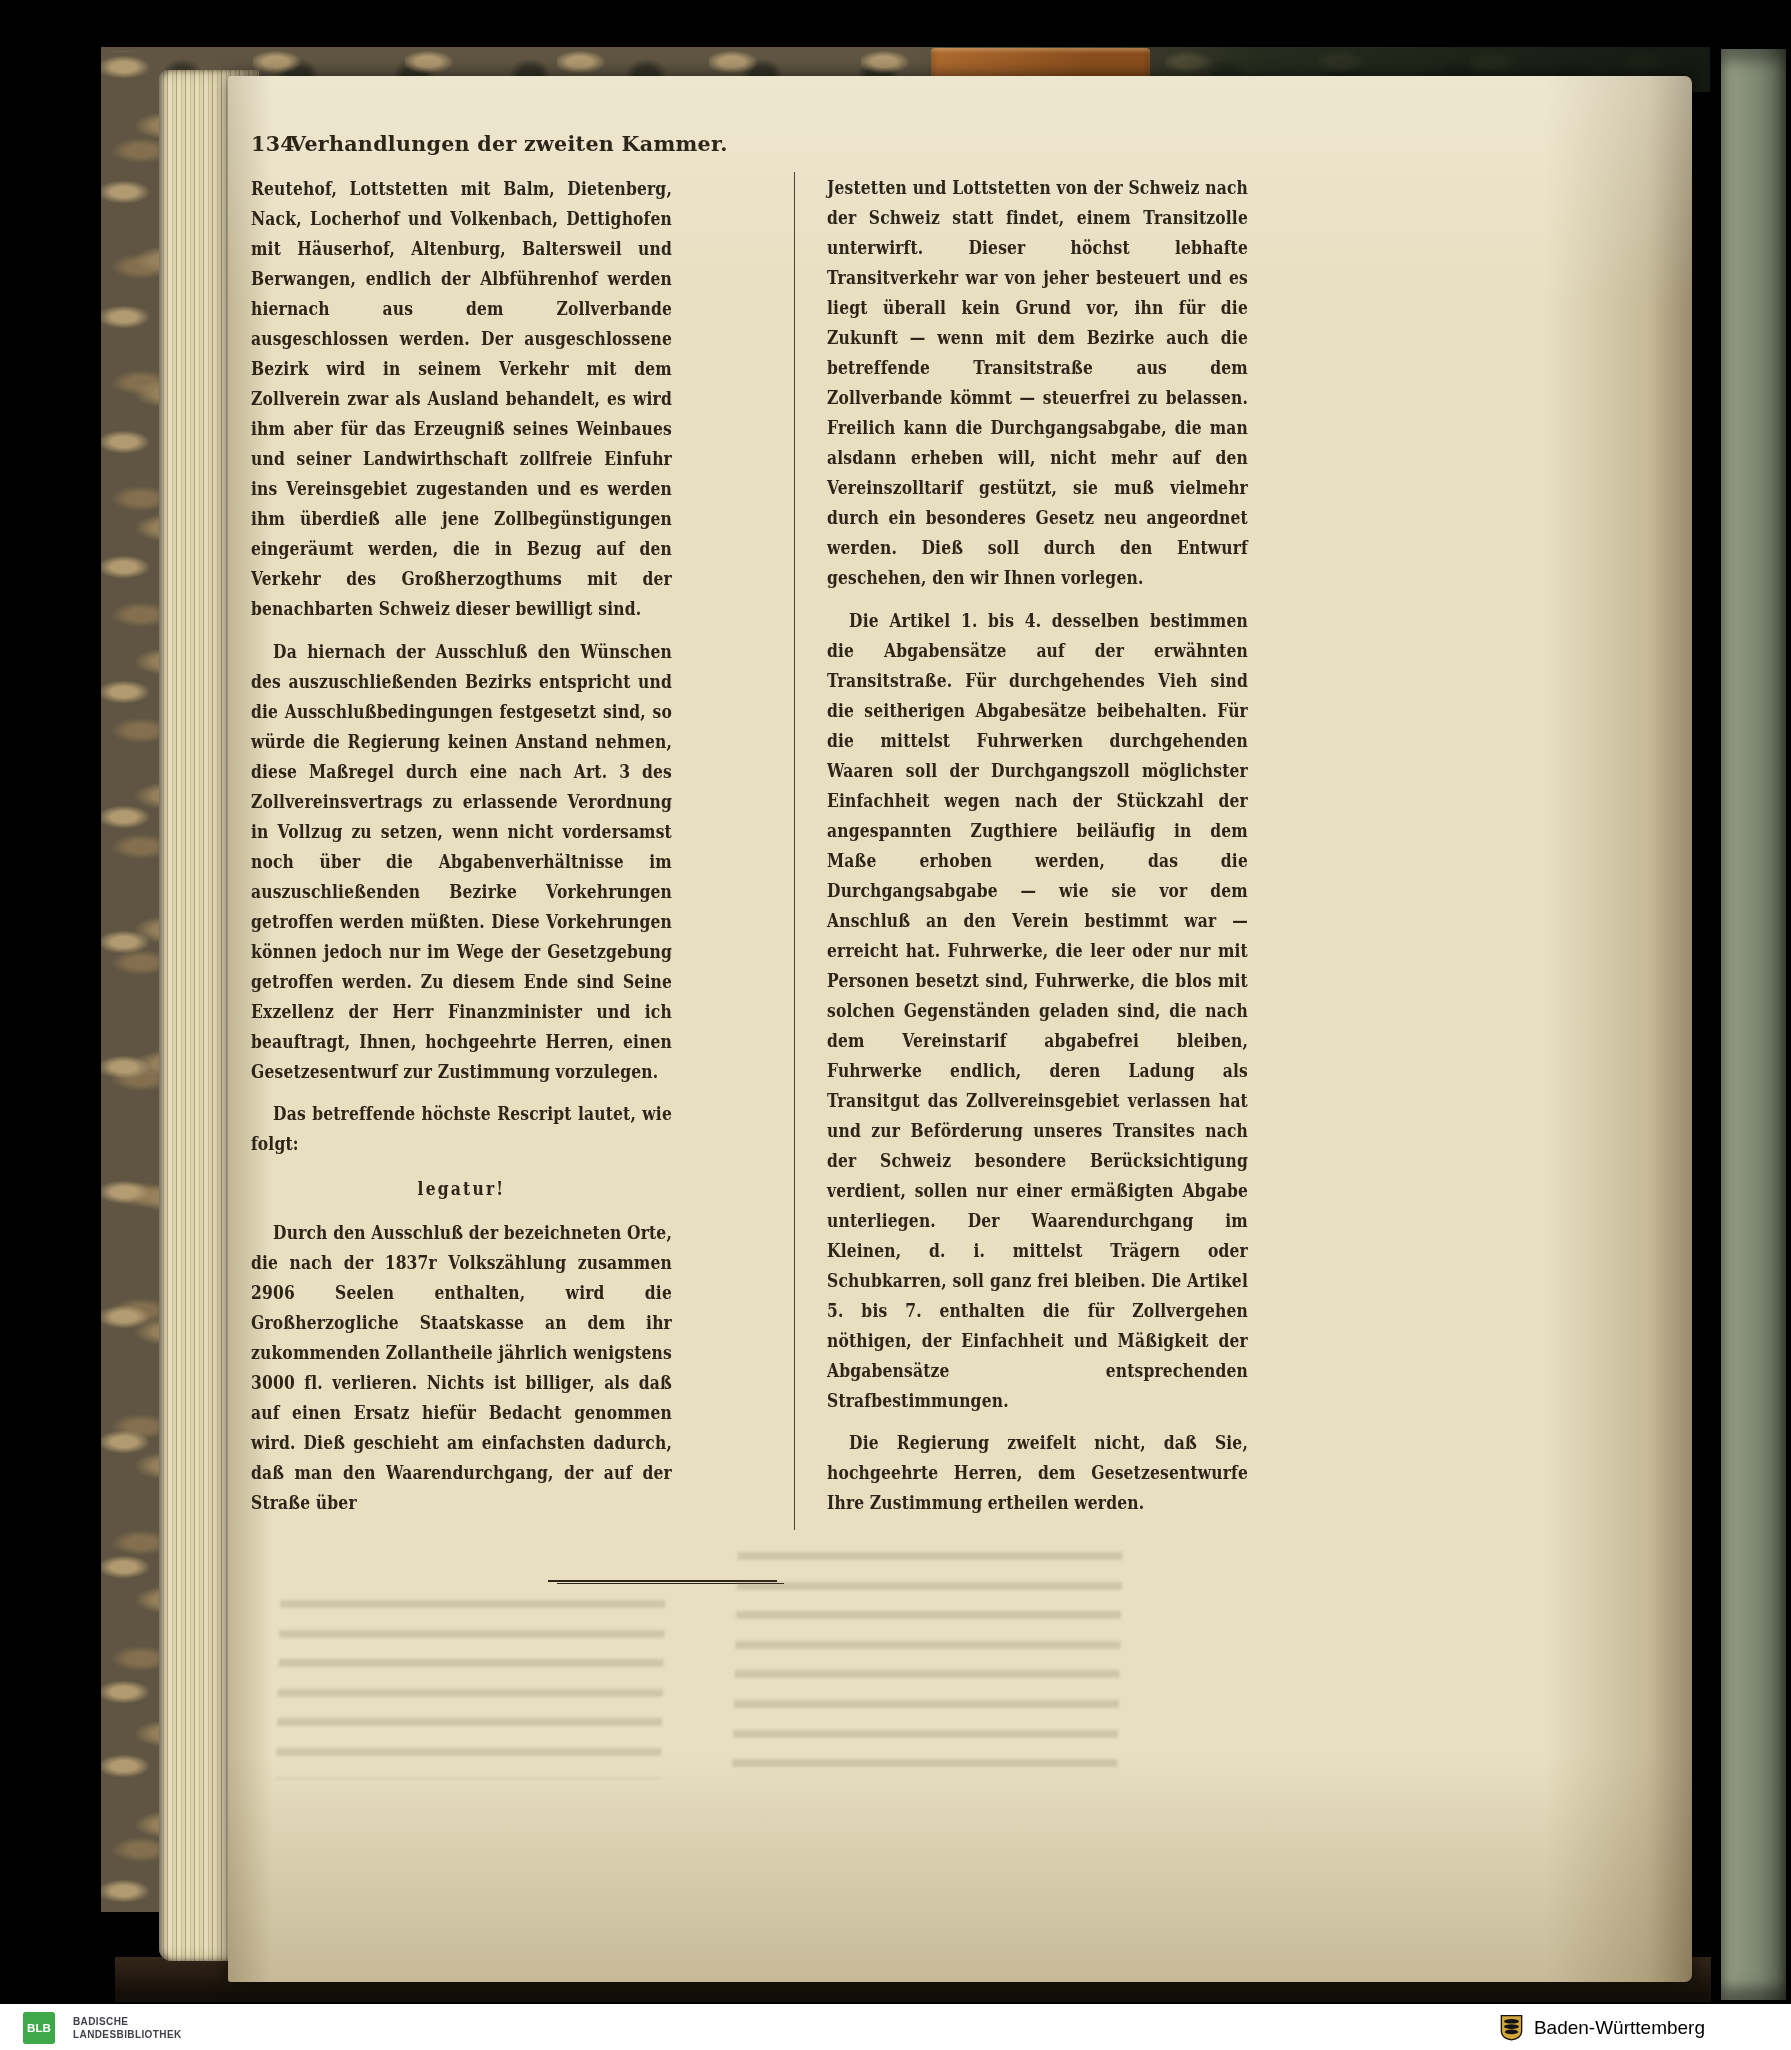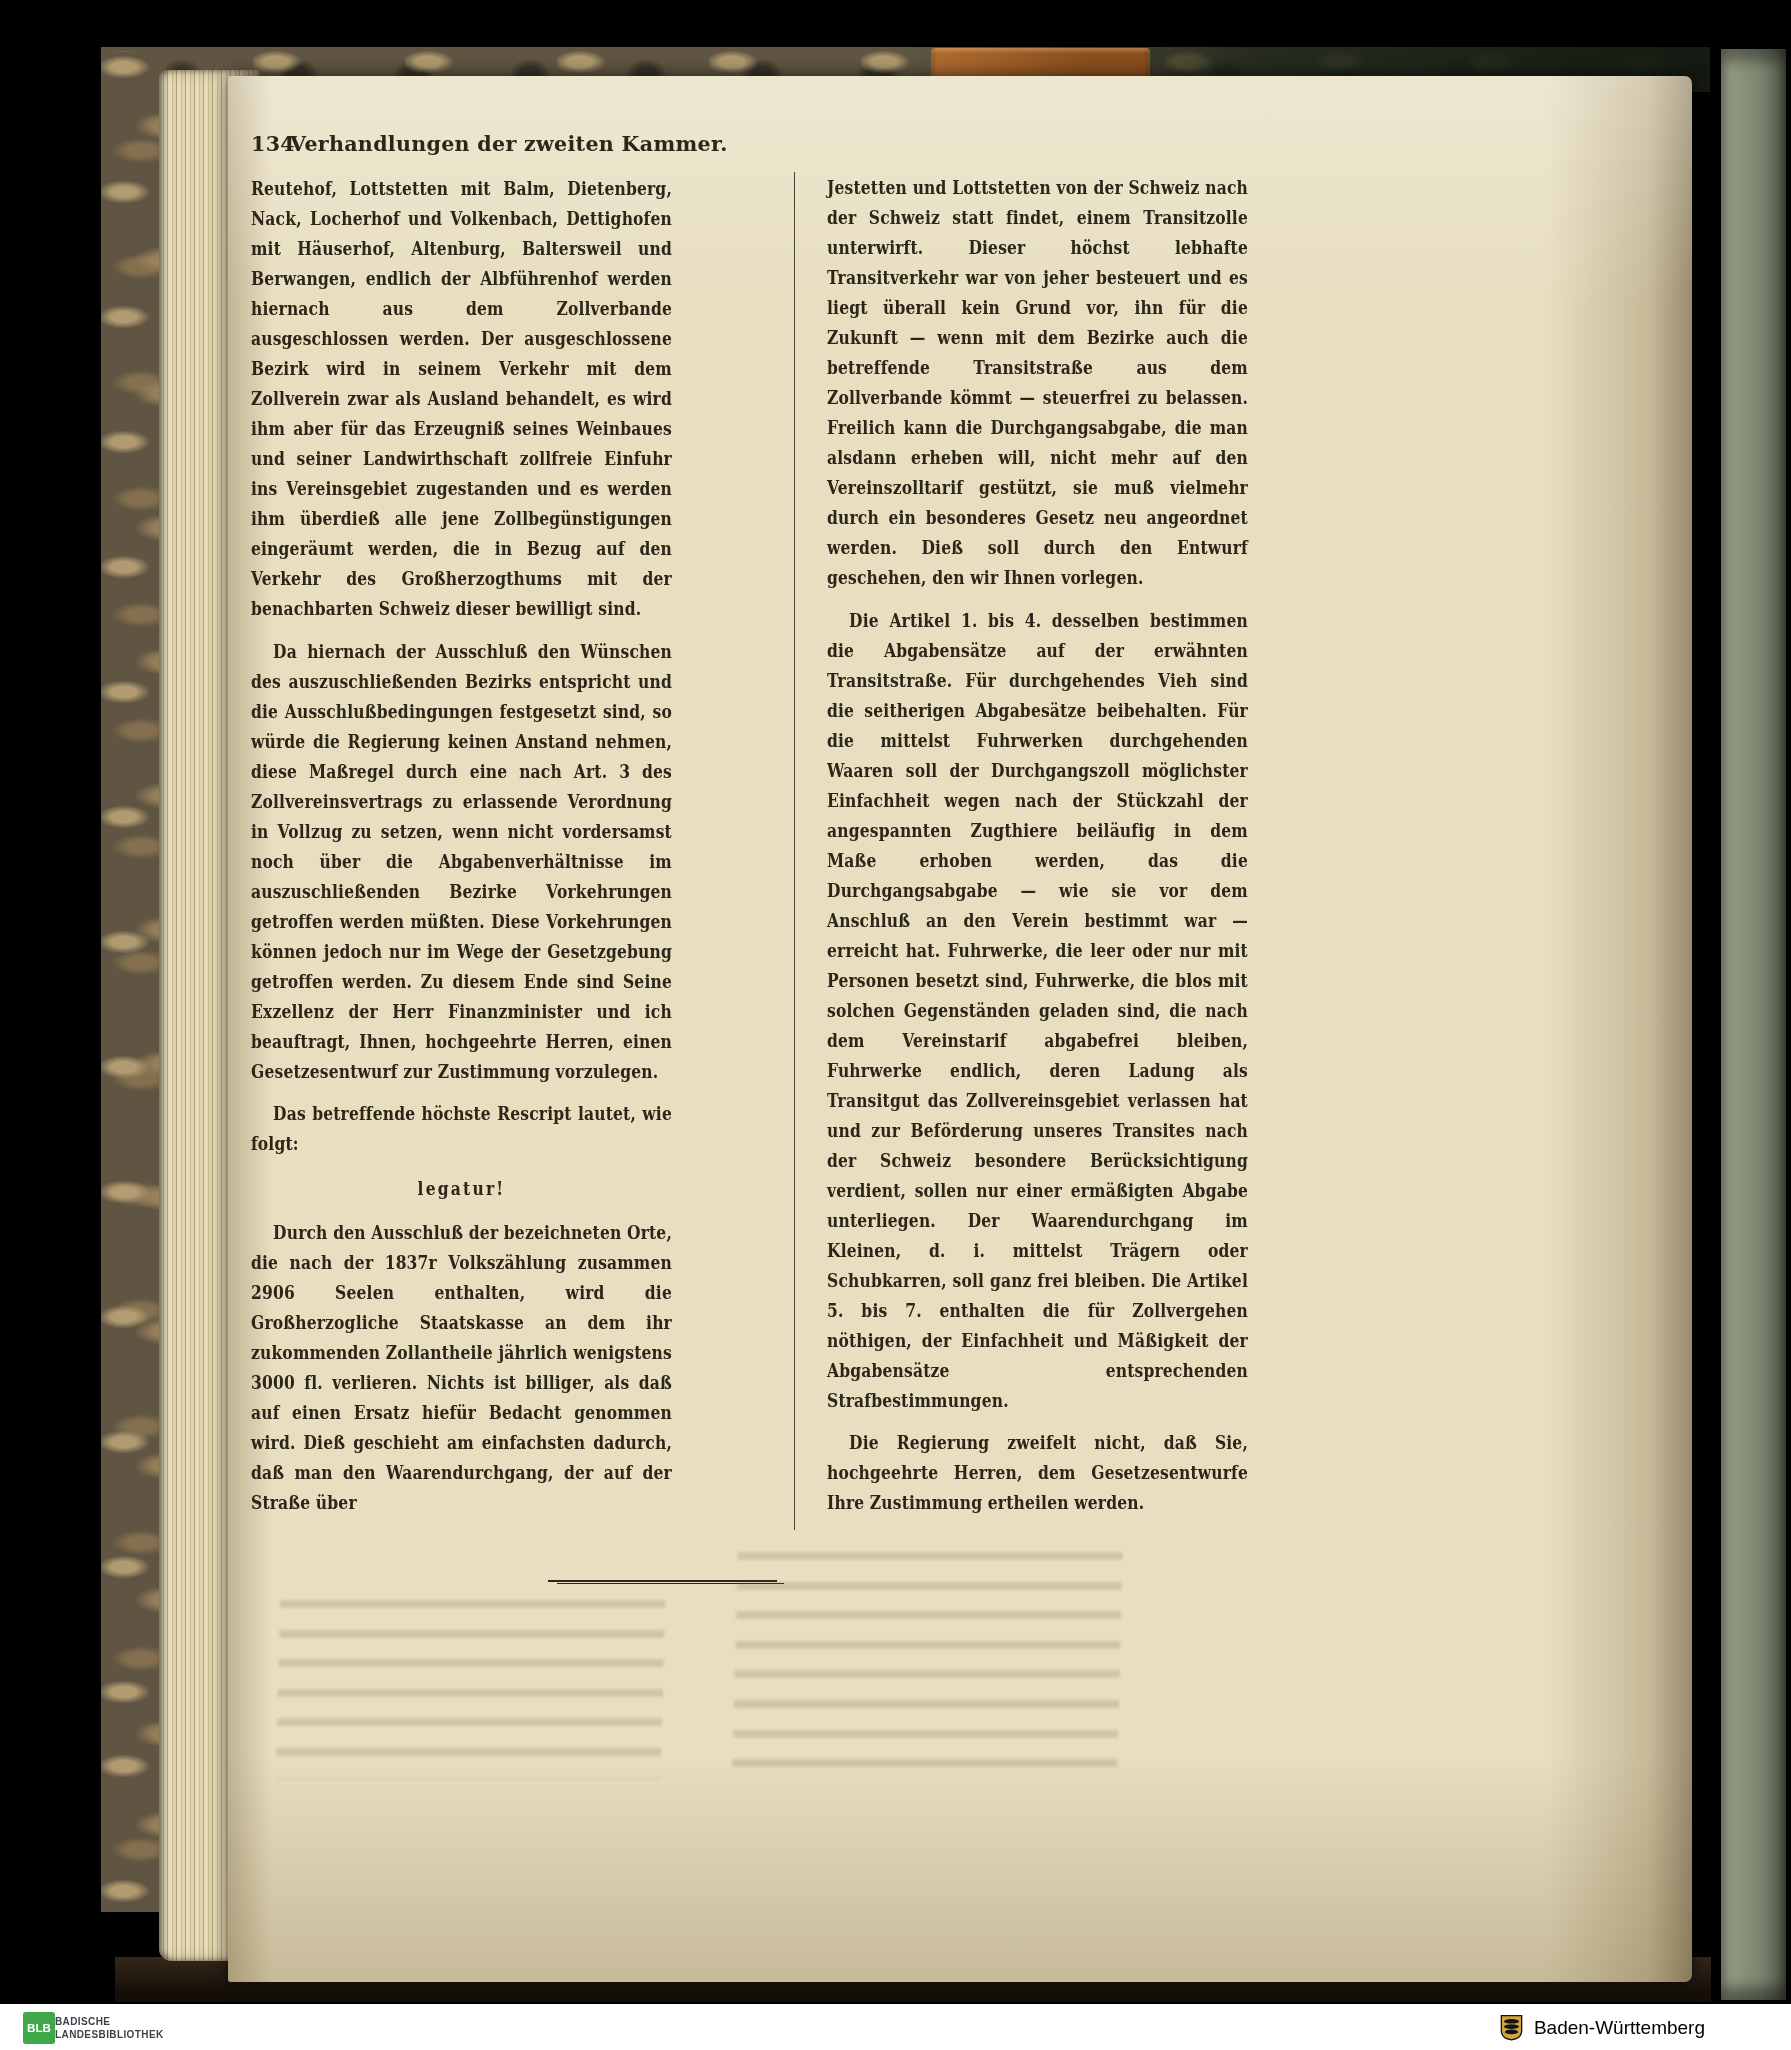--- a/index.html
+++ b/index.html
@@ -118,21 +118,21 @@
   .bleed-patch.b { left:484px; top:-30px; width:385px; height:215px; }
 
   
   .footer-bar {
     position:absolute; left:0; top:2004px; width:1791px; height:47px; z-index:10;
     background:#ffffff;
     display:flex; align-items:center; justify-content:space-between;
     box-sizing:border-box; padding:0 86px 0 23px;
     font-family:"Liberation Sans", sans-serif;
   }
-  .blb-group { display:flex; align-items:center; gap:0; }
+  .blb-group { display:flex; align-items:center; gap:18px; }
   .blb-square {
     width:32px; height:32px; background:#3ea84a; border-radius:2.7px;
     color:#fff; font-weight:700; font-size:11.6px;
     display:flex; align-items:center; justify-content:center;
   }
   .library-name {
     font-weight:700; font-size:10px; line-height:1.3;
     color:#3f3f49; letter-spacing:0.4px;
   }
   .bw-group { display:flex; align-items:center; gap:10.7px; color:#000000; font-size:19px; }

